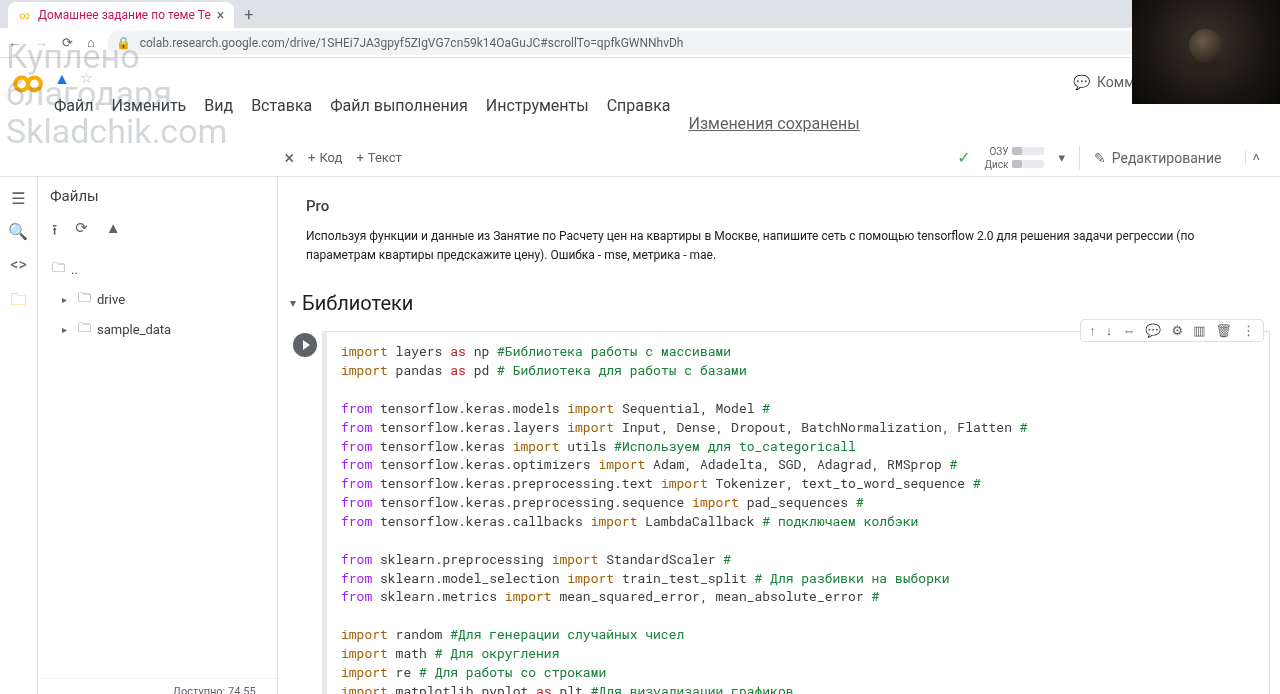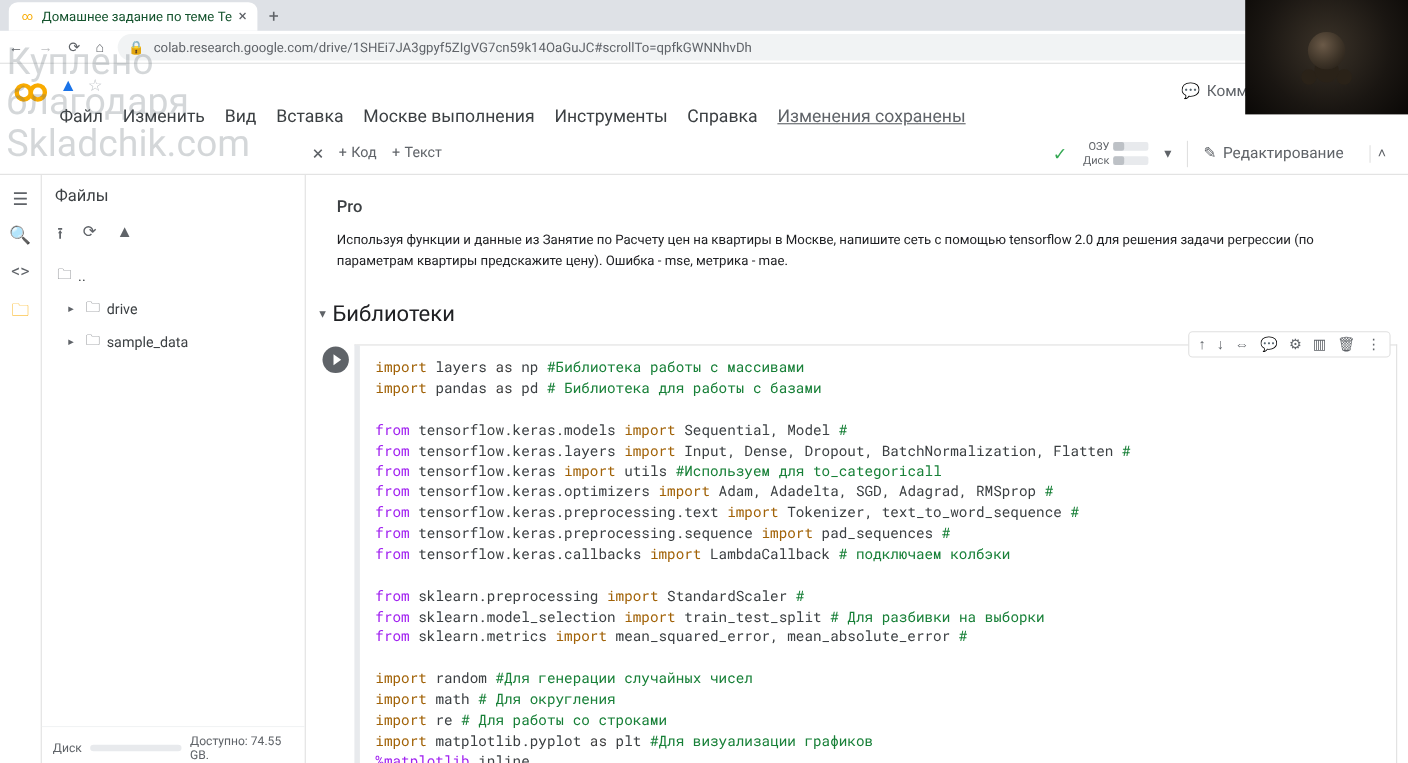--- a/index.html
+++ b/index.html
@@ -3,41 +3,41 @@
 <meta charset="utf-8">
 <style>
 * { margin: 0; padding: 0; box-sizing: border-box; }
 body { font-family: "Google Sans", Roboto, Arial, sans-serif; font-size: 13px; color: #3c4043; background: #fff; overflow: hidden; }
 
 
 .browser-chrome { background: #dee1e6; }
 .tab-strip { display: flex; align-items: flex-end; height: 28px; padding-left: 8px; }
 .tab { background: #fff; border-radius: 8px 8px 0 0; padding: 5px 10px; display: flex; align-items: center; gap: 6px; font-size: 12px; min-width: 180px; }
 .tab .favicon { width: 14px; height: 14px; display: inline-flex; align-items: center; justify-content: center; color: #f9ab00; font-size: 10px; }
-.tab .title { flex: 1; white-space: nowrap; overflow: hidden; text-overflow: ellipsis; color: #14532d; }
+.tab .title { flex: 1; white-space: nowrap; overflow: hidden; text-overflow: ellipsis; color: #be185d; }
 .tab .close { color: #5f6368; font-size: 14px; cursor: pointer; }
 .newtab { padding: 4px 10px; color: #5f6368; font-size: 16px; cursor: pointer; }
 .addr-row { background: #fff; display: flex; align-items: center; height: 30px; padding: 0 8px; gap: 12px; border-bottom: 1px solid #e0e0e0; }
 .nav-arrows { display: flex; gap: 14px; color: #5f6368; }
 .nav-arrows span { cursor: pointer; }
 .addr-bar { flex: 1; display: flex; align-items: center; gap: 8px; background: #f1f3f4; border-radius: 14px; height: 24px; padding: 0 10px; color: #5f6368; font-size: 12px; }
 .addr-icons { display: flex; gap: 12px; color: #5f6368; }
 
 
 .colab-header { display: flex; align-items: flex-start; padding: 6px 12px 0 12px; gap: 10px; }
 .colab-logo { width: 32px; height: 32px; margin-top: 4px; }
 .colab-logo svg { width: 100%; height: 100%; }
 .doc-area { flex: 1; }
 .doc-title-row { display: flex; align-items: center; gap: 10px; height: 28px; }
 .drive-icon { color: #1a73e8; font-size: 16px; }
 .doc-title { font-size: 17px; color: #3c4043; }
 .star { color: #bdc1c6; font-size: 15px; cursor: pointer; }
 .menu-row { display: flex; gap: 18px; font-size: 16px; color: #3c4043; padding: 4px 0 6px 0; text-align: right; }
 .menu-row span { cursor: pointer; }
-.menu-row .saved { color: #5f6368; text-decoration: underline; }
+.menu-row .saved { color: #5f6368; text-decoration: underline; margin-top: 18px; }
 .header-right { display: flex; align-items: center; gap: 18px; padding-top: 10px; }
 .comment-btn { display: flex; align-items: center; gap: 6px; color: #5f6368; font-size: 14px; cursor: pointer; }
 .share-btn { display: flex; align-items: center; gap: 4px; color: #5f6368; font-size: 14px; cursor: pointer; }
 
 
 .toolbar { display: flex; align-items: center; height: 38px; border-bottom: 1px solid #e0e0e0; padding: 0 14px; gap: 14px; }
 .left-spacer { width: 226px; }
 .tb-btn { display: flex; align-items: center; gap: 4px; color: #5f6368; font-size: 13px; cursor: pointer; }
 .tb-flex { flex: 1; }
 .resource { display: flex; flex-direction: column; gap: 2px; font-size: 10px; color: #5f6368; align-items: flex-end; }
@@ -82,21 +82,21 @@
 
 .code-cell { position: relative; margin: 6px 0 10px 0; }
 .cell-toolbar { position: absolute; right: 6px; top: -12px; background: #fff; border: 1px solid #e0e0e0; border-radius: 4px; display: flex; gap: 10px; padding: 3px 8px; color: #5f6368; font-size: 13px; }
 .cell-toolbar span { cursor: pointer; }
 .code-body { display: flex; margin-top: 6px; }
 .run-col { width: 34px; display: flex; justify-content: center; padding-top: 2px; }
 .run-btn { width: 24px; height: 24px; border-radius: 50%; background: #5f6368; display: flex; align-items: center; justify-content: center; cursor: pointer; }
 .run-btn::after { content: ''; border-left: 7px solid #fff; border-top: 5px solid transparent; border-bottom: 5px solid transparent; margin-left: 2px; }
 .code-content { flex: 1; border: 1px solid #e0e0e0; border-left: 5px solid #e8eaed; background: #fff; padding: 10px 14px; font-family: "Roboto Mono", Consolas, monospace; font-size: 13px; line-height: 1.45; white-space: pre; overflow-x: auto; }
 .kw-import { color: #a16207; }
-.kw-as { color: #404040; }
+.kw-as { color: #b91c1c; }
 .kw-from { color: #a020f0; }
 .comment { color: #188038; }
 .magic { color: #a020f0; }
 
 
 .watermark { position: absolute; left: 6px; top: 38px; font-size: 34px; color: rgba(100, 110, 120, 0.28); line-height: 1.1; pointer-events: none; z-index: 50; }
 
 
 .webcam { position: absolute; right: 0; top: 0; width: 148px; height: 104px; background: radial-gradient(circle at 50% 40%, #3a3228 0%, #1a1612 60%, #0a0806 100%); z-index: 100; }
 .webcam::after {
@@ -158,21 +158,21 @@
   <div class="doc-area">
     <div class="doc-title-row">
       <span class="drive-icon">▲</span>
       <span class="star">☆</span>
     </div>
     <div class="menu-row">
       <span>Файл</span>
       <span>Изменить</span>
       <span>Вид</span>
       <span>Вставка</span>
-      <span>Москве выполнения</span>
+      <span>Файл выполнения</span>
       <span>Инструменты</span>
       <span>Справка</span>
       <span class="saved">Изменения сохранены</span>
     </div>
   </div>
   <div class="header-right">
     <div class="comment-btn">
       <span>💬</span>
       <span>Комментировать</span>
     </div>

